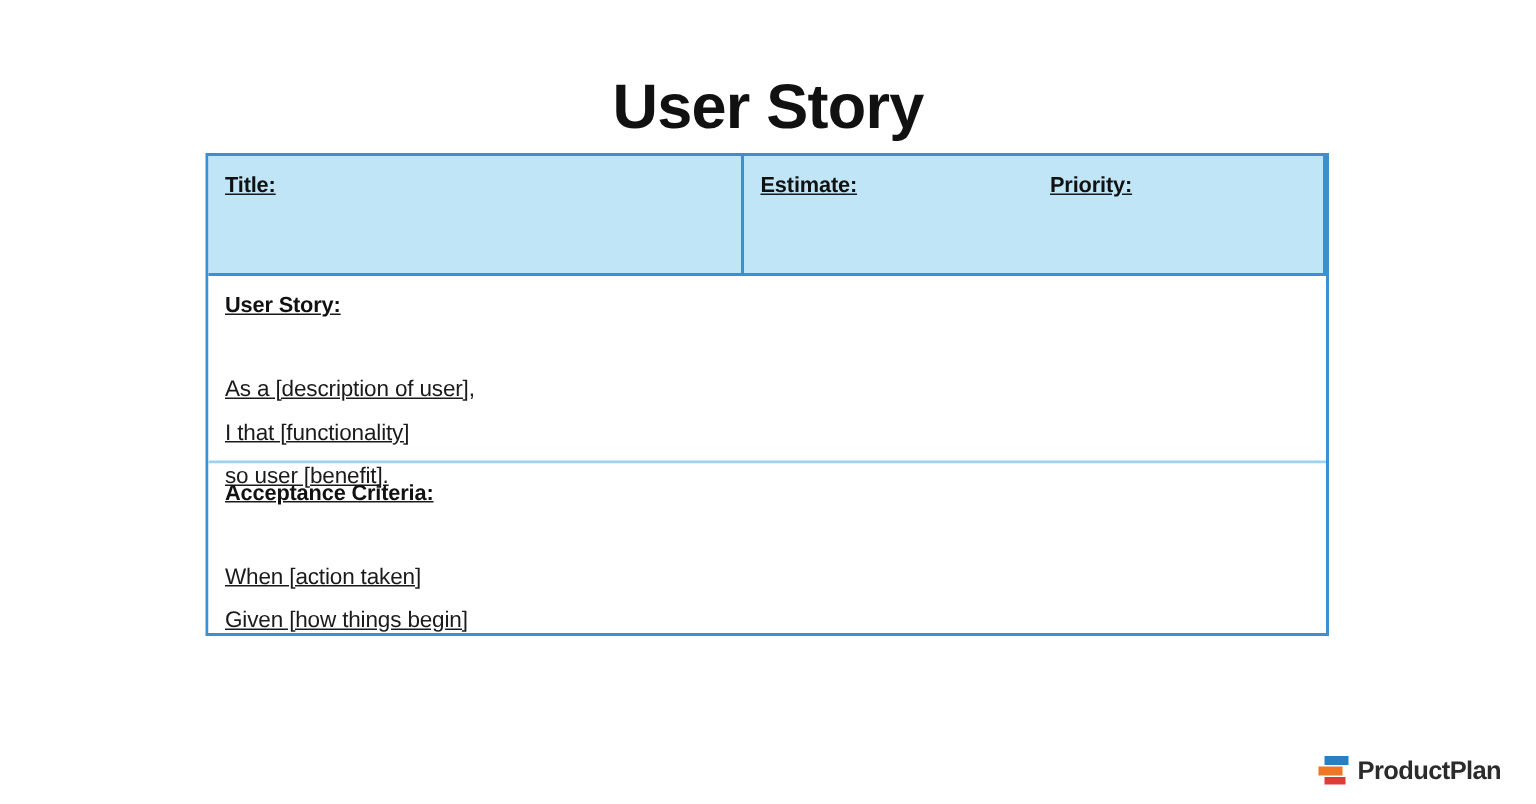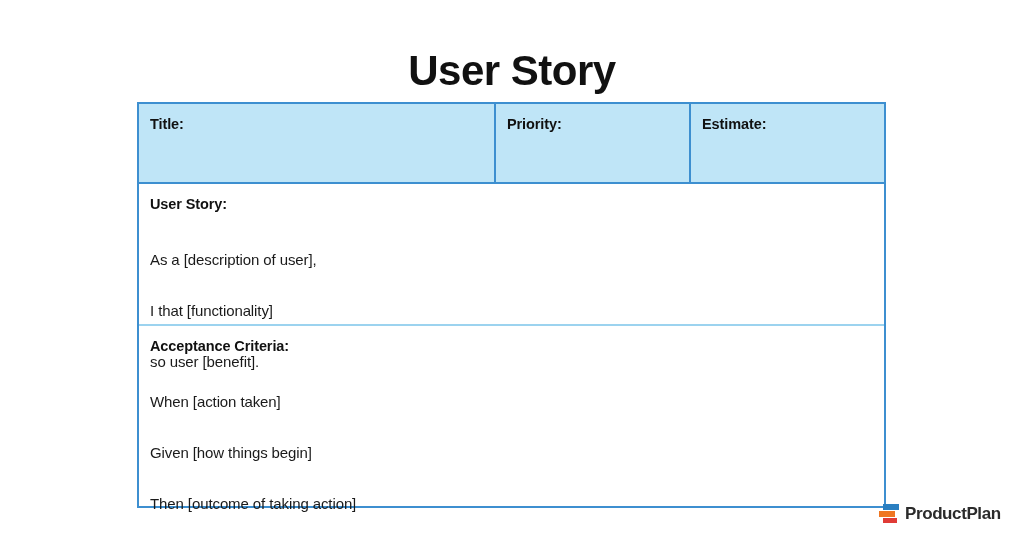--- a/index.html
+++ b/index.html
@@ -39,20 +39,21 @@
 
   
   .story-table {
     position: absolute;
     left: 137px;
     top: 102px;
     width: 749px;
     box-sizing: border-box;
     border: 2px solid #3d8fd0;
     background: #ffffff;
+    text-decoration: underline;
   }
 
   
   .header-row {
     display: flex;
     background: #bfe5f7;
     border-bottom: 2px solid #3d8fd0;
     height: 80px;
     box-sizing: border-box;
   }
@@ -76,45 +77,44 @@
     flex: 1 1 auto;
   }
 
   
   .body-section {
     padding: 11px 0 0 11px;
     box-sizing: border-box;
     background: #ffffff;
   }
   .body-section.user-story {
-    height: 142px;
+    height: 125px;
     border-bottom: 2px solid #9cd3ef;
   }
   .body-section.acceptance {
-    height: 180px;
+    height: 113px;
   }
   .section-heading {
     font-size: 14.5px;
     font-weight: bold;
     color: #111111;
     letter-spacing: -0.1px;
     margin: 0 0 0 0;
     line-height: 18px;
   }
   .section-lines {
     margin-top: 32px;
   }
   .section-line {
     font-size: 15px;
     font-weight: normal;
     color: #1a1a1a;
     line-height: 29px;
     letter-spacing: -0.1px;
     white-space: pre;
-    margin-top: 22px;
   }
 
   
   .brand-logo {
     position: absolute;
     left: 877px;
     top: 503px;
     display: flex;
     align-items: center;
     gap: 4px;
@@ -138,43 +138,42 @@
 <div class="page">
 
   <h1 class="page-title">User Story</h1>
 
   <div class="story-table">
 
     <div class="header-row">
       <div class="header-cell title-cell">
         <span>Title:</span>
       </div>
+      <div class="header-cell estimate-cell">
+        <span>Estimate:</span>
+      </div>
       <div class="header-cell priority-cell">
         <span>Priority:</span>
-      </div>
-      <div class="header-cell estimate-cell">
-        <span>Estimate:</span>
       </div>
     </div>
 
     <div class="body-section user-story">
       <div class="section-heading">User Story:</div>
       <div class="section-lines">
         <div class="section-line">As a [description of user],</div>
         <div class="section-line">I that [functionality]</div>
         <div class="section-line">so user [benefit].</div>
       </div>
     </div>
 
     <div class="body-section acceptance">
       <div class="section-heading">Acceptance Criteria:</div>
       <div class="section-lines">
         <div class="section-line">When [action taken]</div>
         <div class="section-line">Given [how things begin]</div>
-        <div class="section-line">Then [outcome of taking action]</div>
       </div>
     </div>
 
   </div>
 
   <div class="brand-logo">
     <svg class="brand-mark" viewBox="0 0 24 22">
       <rect x="6" y="1" width="16" height="6" fill="#2a7fc1"></rect>
       <rect x="2" y="8" width="16" height="6" fill="#ef7622"></rect>
       <rect x="6" y="15" width="14" height="5" fill="#e03b36"></rect>

